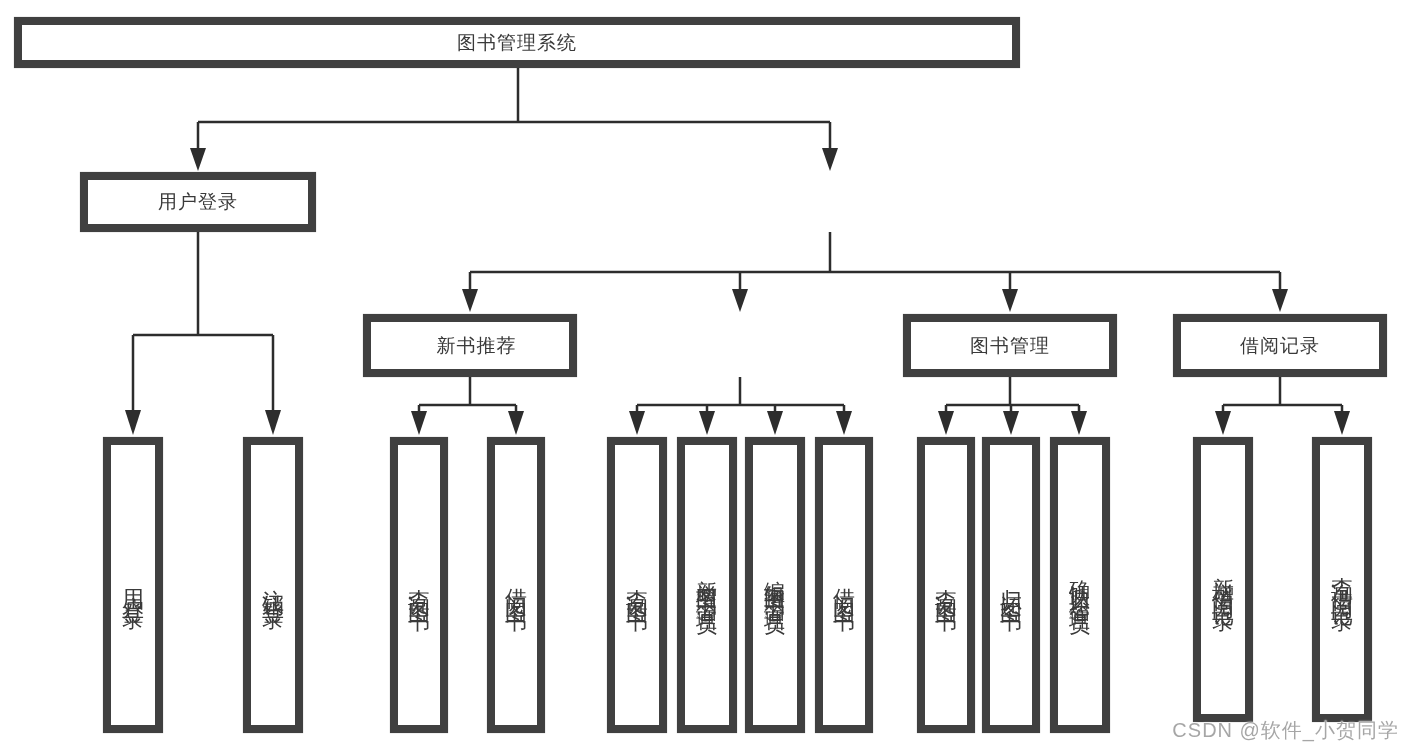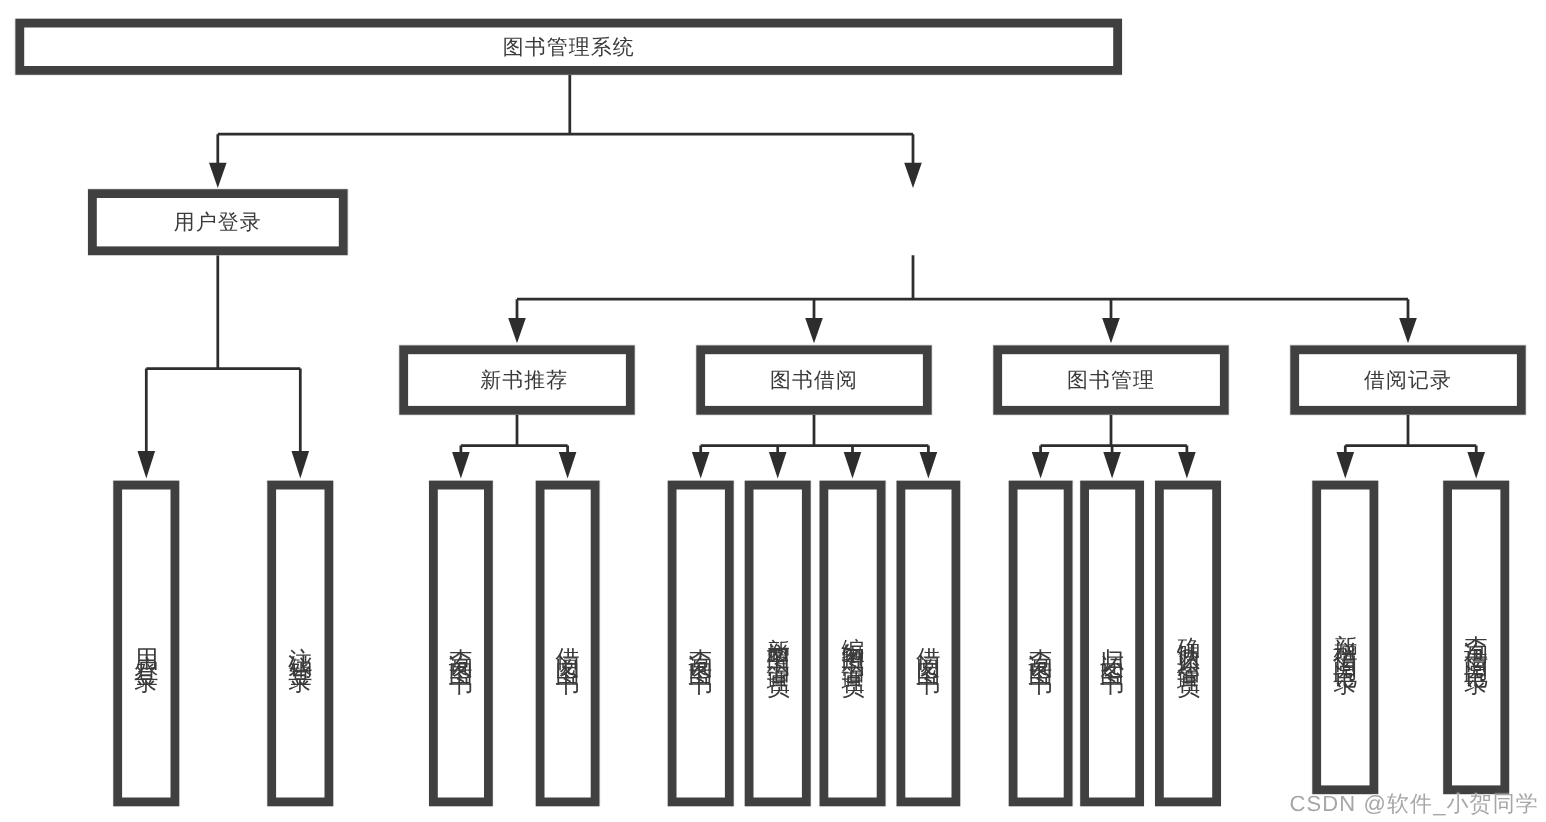--- a/index.html
+++ b/index.html
@@ -124,23 +124,20 @@
     <span>图书管理系统</span>
   </div>
 
   <div class="node branch" style="left:80px; top:172px; width:236px;">
     <span>用户登录</span>
   </div>
 
   <div class="node branch" style="left:363px; top:314px; width:214px; height:63px;padding-left:13px;">
     <span>新书推荐</span>
   </div>
-  <div class="node branch" style="left:633px; top:314px; width:214px; height:63px;">
-    <span>图书借阅</span>
-  </div>
   <div class="node branch" style="left:903px; top:314px; width:214px; height:63px;">
     <span>图书管理</span>
   </div>
   <div class="node branch" style="left:1173px; top:314px; width:214px; height:63px;">
     <span>借阅记录</span>
   </div>
 
   <div class="node leaf" style="left:103px; width:60px;">
     <span class="leaf-label">用户登录</span>
   </div>

